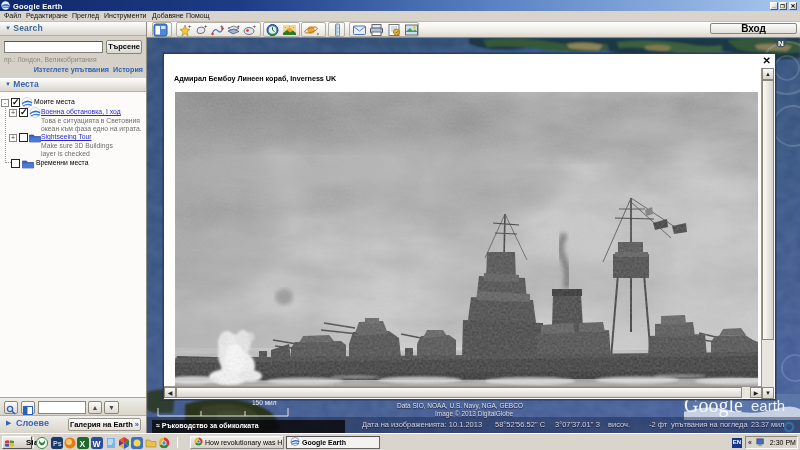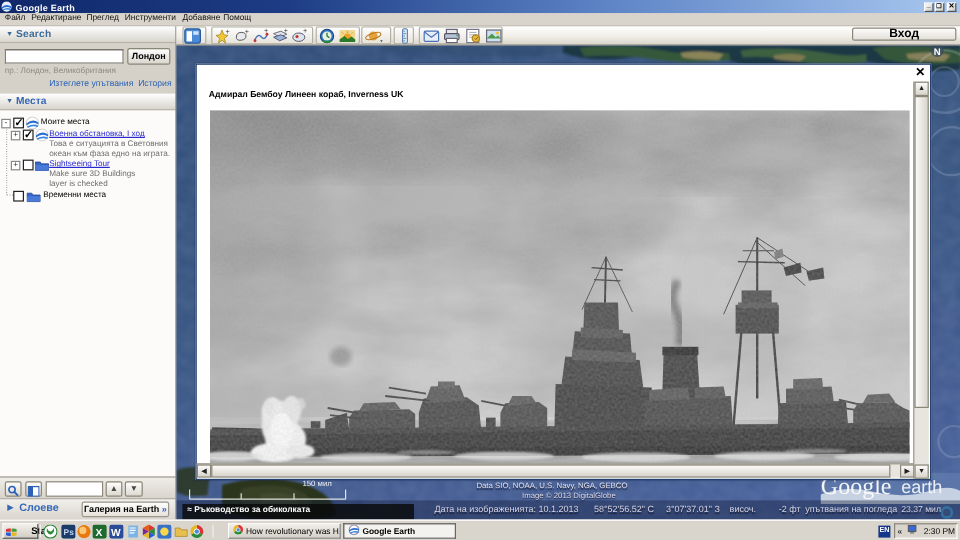--- a/index.html
+++ b/index.html
@@ -20,21 +20,21 @@
 .tbg{position:absolute;top:0px;height:15px;border:1px solid #b2afa5;border-radius:2px;background:linear-gradient(#fefefe,#e6e3da)}
 #vhod{position:absolute;left:563px;top:1px;width:87px;height:11px;background:linear-gradient(#fcfcfb,#e2dfd7);border:1px solid #898579;border-radius:2px;font-size:10px;font-weight:bold;text-align:center;line-height:10px;color:#000}
 
 #sidebar{position:absolute;left:0;top:22px;width:147px;height:411px;background:#d5d1c8;border-right:1px solid #8f8b81}
 .phead{position:relative;height:14px;background:linear-gradient(#fefefe,#d8d5cd);border-bottom:1px solid #b5b1a8;color:#3c6a99;font-weight:bold;font-size:8.5px;line-height:13px}
 .phead .tri{color:#3c6a99;font-size:6px;vertical-align:1px}
 #searchbody{position:relative;height:42px;background:#d5d1c8}
 #searchinput{position:absolute;left:4px;top:5px;width:99px;height:12px;background:#fff;border:1px solid #848078;border-top-color:#5a564e}
 #searchbtn{position:absolute;left:106px;top:4px;width:36px;height:14px;background:linear-gradient(#fdfdfc,#dad6ce);border:1px solid #8a8678;border-radius:2px;font-size:7.5px;font-weight:bold;text-align:center;line-height:12px}
 #hint{position:absolute;left:4px;top:20px;font-size:6.8px;color:#8d897f}
-#slinks{position:absolute;right:3px;top:29px;font-size:7.2px;font-weight:normal;color:#2b62b4}
+#slinks{position:absolute;right:3px;top:29px;font-size:7.2px;font-weight:bold;color:#2b62b4}
 #tree{position:relative;height:305px;background:#fcfbf9;font-size:6.8px;color:#000}
 .trow{position:absolute;white-space:nowrap}
 .cb{position:absolute;width:9px;height:9px;border:1px solid #222;background:#fff}
 .cb.c:after{content:"✓";position:absolute;left:0px;top:-2px;font-size:9px;font-weight:bold}
 .exp{position:absolute;width:8px;height:8px;border:1px solid #888;background:#fff;font-size:7px;line-height:6px;text-align:center;color:#333}
 .bluelink{color:#2a2ad0;text-decoration:underline}
 .gray{color:#6e6e6e}
 #botctl{position:relative;height:18px;background:linear-gradient(#efede8,#d9d5cc);border-top:1px solid #a9a59c}
 .bcbtn{position:absolute;top:3px;height:13px;background:linear-gradient(#fdfdfc,#ddd9d1);border:1px solid #8a8678;border-radius:2px}
 #layersrow{position:relative;height:18px;background:linear-gradient(#f2f0ec,#d9d5cc);border-top:1px solid #b5b1a8}
@@ -77,21 +77,21 @@
   <div class="menuitem" style="left:72px">Преглед</div>
   <div class="menuitem" style="left:104px">Инструменти</div>
   <div class="menuitem" style="left:152px">Добавяне</div>
   <div class="menuitem" style="left:186px">Помощ</div>
 </div>
 
 <div id="sidebar">
   <div class="phead"><span style="margin-left:5px" class="tri">▼</span> <span style="letter-spacing:.2px">Search</span></div>
   <div id="searchbody">
     <div id="searchinput"></div>
-    <div id="searchbtn">Лондон</div>
+    <div id="searchbtn">Търсене</div>
     <div id="hint">пр.: Лондон, Великобритания</div>
     <div id="slinks">Изтеглете упътвания&nbsp; История</div>
   </div>
   <div class="phead" style="color:#3566b8"><span style="margin-left:5px" class="tri">▼</span> <span>Места</span></div>
   <div id="tree">
 
     <div class="abs" style="left:5px;top:12px;width:1px;height:59px;background-image:linear-gradient(#999 1px,transparent 1px);background-size:1px 2px"></div>
     <div class="abs" style="left:6px;top:70px;width:6px;height:1px;background-image:linear-gradient(90deg,#999 1px,transparent 1px);background-size:2px 1px"></div>
 
     <div class="exp" style="left:1px;top:7px">-</div>

